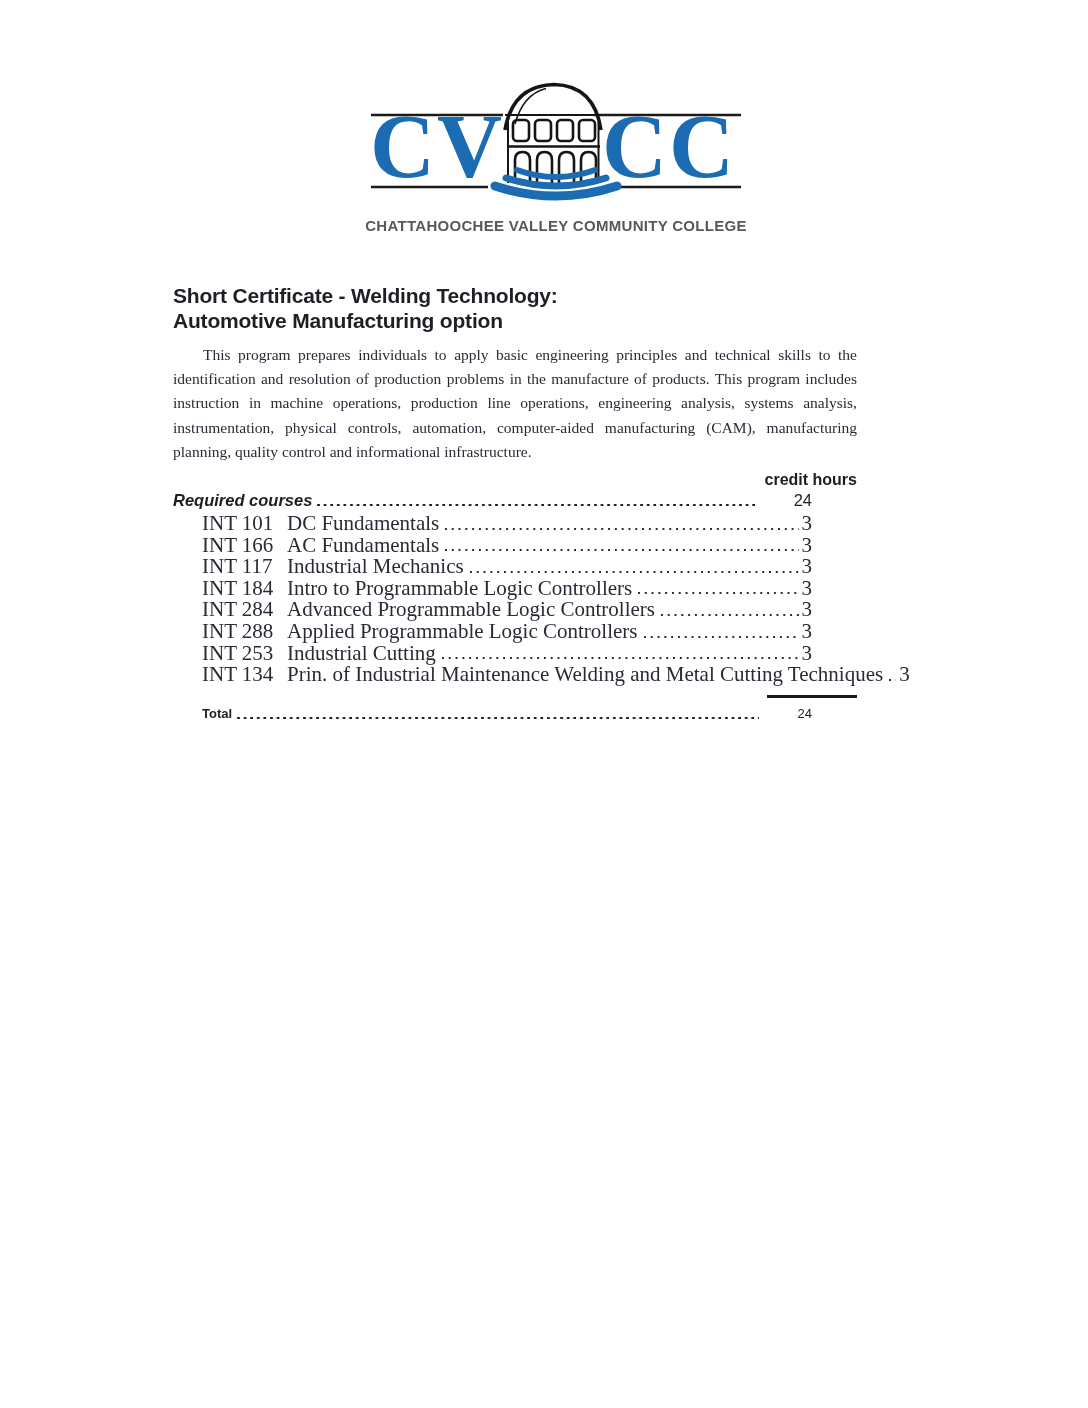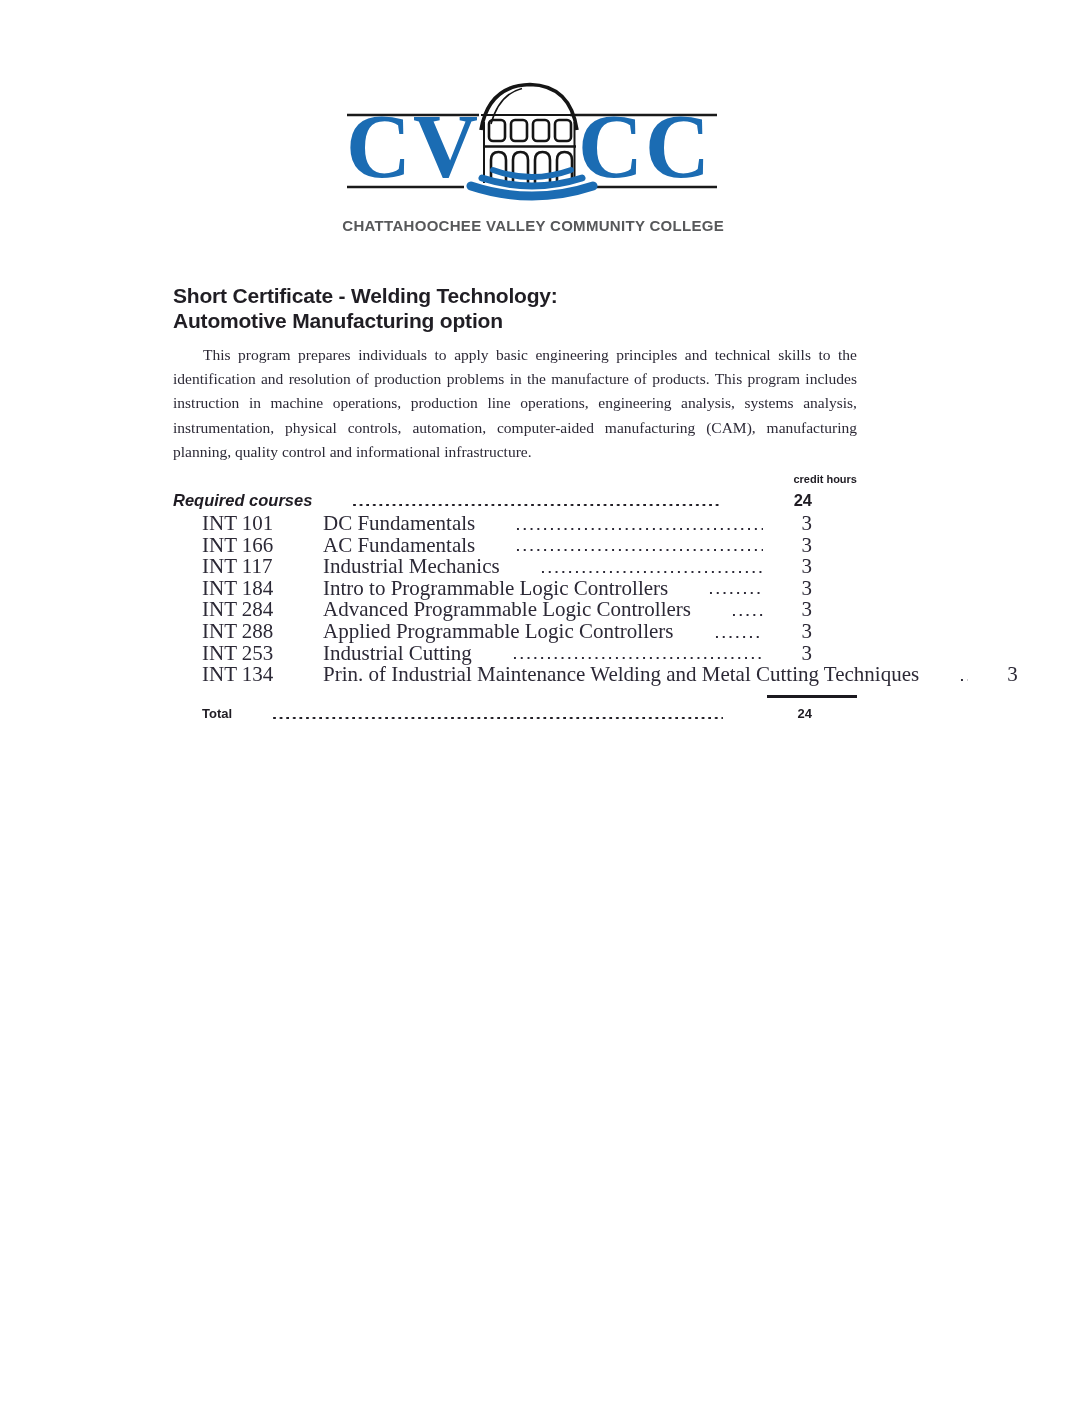--- a/index.html
+++ b/index.html
@@ -2,63 +2,63 @@
 <html><head>
 <meta charset="utf-8">
 <style>
   html, body { margin:0; padding:0; background:#ffffff; }
   .page {
     position:relative; width:1088px; height:1408px; background:#ffffff;
     font-family:"Liberation Sans", sans-serif; overflow:hidden;
   }
 
   
-  .logo-block { position:absolute; left:340px; top:82px; width:384px; text-align:right; }
+  .logo-block { position:absolute; left:364px; top:82px; width:384px; text-align:center; }
   .logo-svg { display:block; }
   .tagline {
     margin-top:8px; font-size:15px; line-height:20px; letter-spacing:0.3px;
     color:#57585a; white-space:nowrap; font-weight:700;
   }
 
   
   .content { position:absolute; left:173px; top:284px; width:684px; }
 
   .program-title {
     margin:0 0 10px 0; font-weight:bold; font-size:21px; line-height:24.5px;
     letter-spacing:-0.2px; color:#201e24;
   }
 
   .description {
     margin:0; font-family:"Liberation Serif", serif; font-size:15.5px;
     line-height:24.2px; color:#2c2936; text-align:justify; text-indent:30px;
   }
 
   .credit-hours {
-    margin-top:6px; text-align:right; font-weight:bold; font-size:11px;
+    margin-top:6px; text-align:right; font-weight:bold; font-size:16px;
     line-height:19px; color:#1f1c23;
   }
 
-  .row { display:flex; align-items:center; margin-right:45px;gap:36px; }
+  .row { display:flex; align-items:center; margin-right:45px; }
 
   .leader {
     flex:1 1 auto; min-width:8px; align-self:flex-end; height:4px;
     margin:0 3px 4px 5px;
     background-image:radial-gradient(circle 1.15px at 1.6px 2px, #2c2936 98%, transparent 100%);
     background-size:6.8px 4px; background-repeat:repeat-x;
   }
   .leader.bold {
     background-image:radial-gradient(circle 1.35px at 1.7px 2px, #1f1c23 98%, transparent 100%);
     background-size:6.6px 4px;
   }
 
   .group-row {
     margin-top:1px; font-weight:bold; font-style:italic; font-size:16.5px;
     line-height:21px; color:#1f1c23;
   }
-  .group-row .credits, .total-row .credits { font-style:normal; font-weight:bold;margin-left:36px; }
+  .group-row .credits, .total-row .credits { font-style:normal; font-weight:normal;margin-left:36px; }
 
   .courses { margin-top:2px; }
   .course-row {
     padding-left:29px; font-family:"Liberation Serif", serif; font-size:21px;
     line-height:21.6px; color:#2c2936;
   }
   .course-row .code { flex:0 0 85px; }
   .course-row .title { white-space:nowrap; }
   .credits { text-align:right; }
 

